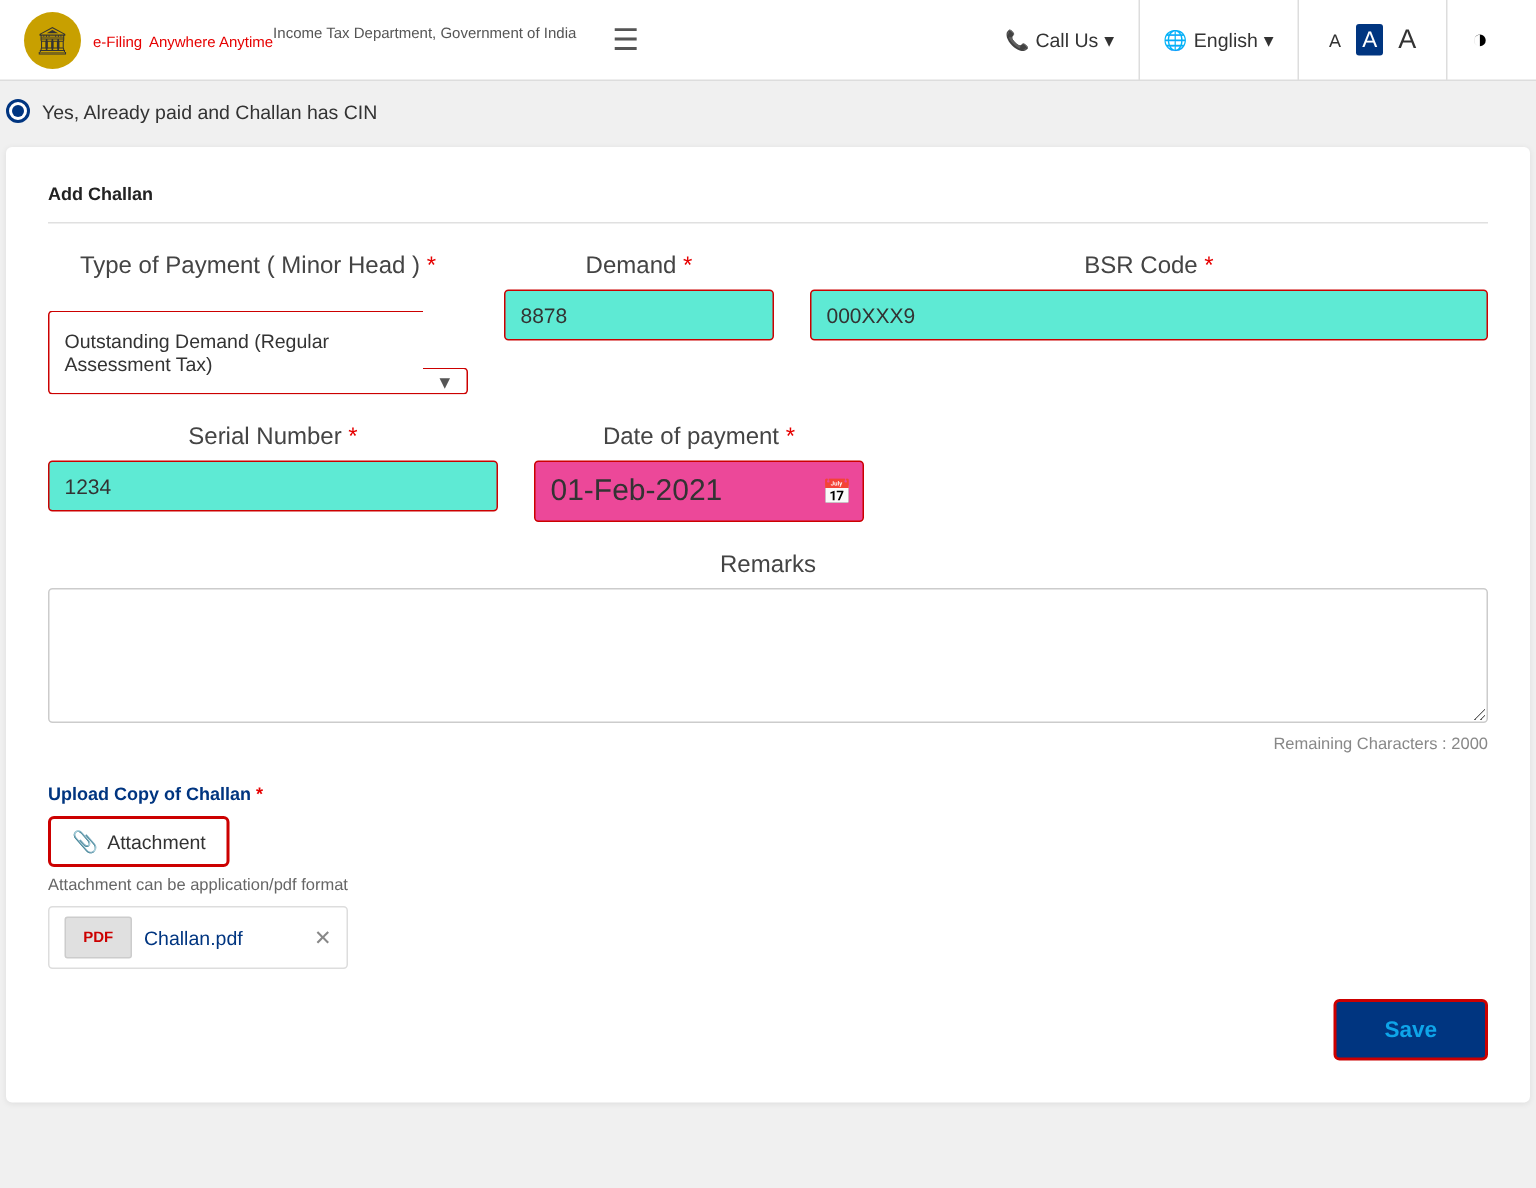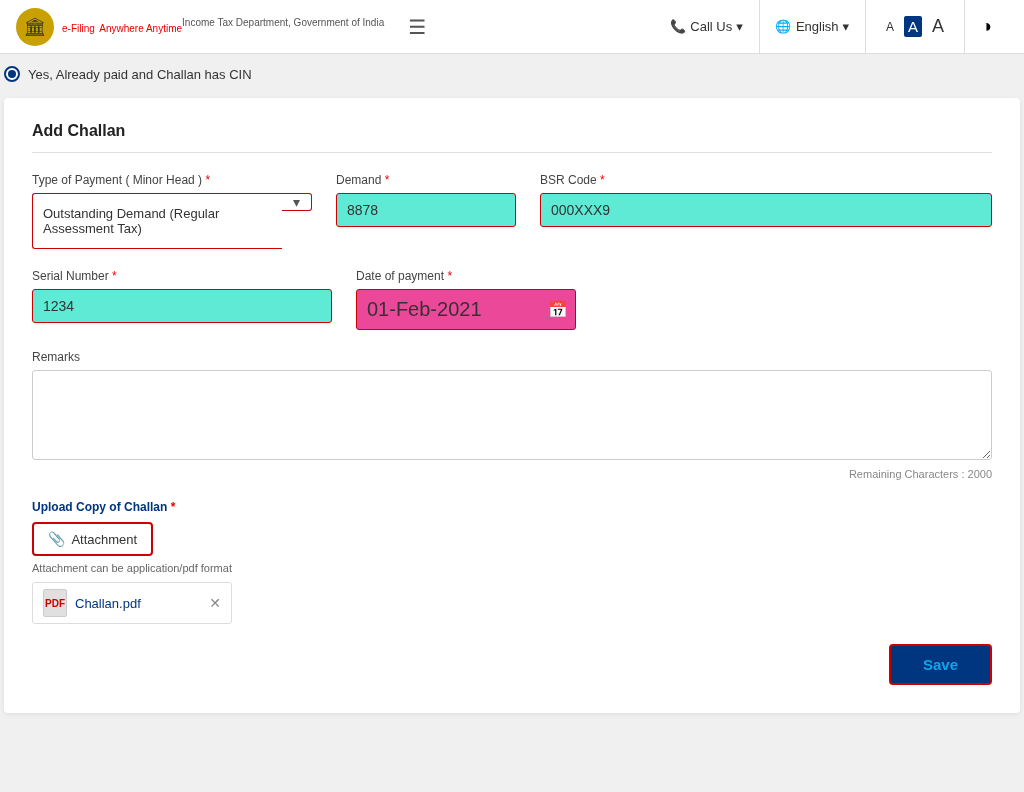--- a/index.html
+++ b/index.html
@@ -142,21 +142,21 @@
     }
 
     
     .card {
       background: #fff;
       border-radius: 4px;
       padding: 24px 28px 28px 28px;
       box-shadow: 0 1px 4px rgba(0,0,0,0.08);
     }
     .card-title {
-      font-size: 16px;
+      font-size: 12px;
       font-weight: bold;
       color: #222;
       margin-bottom: 20px;
       padding-bottom: 12px;
       border-bottom: 1px solid #e0e0e0;
     }
 
     
     .form-row {
       display: flex;
@@ -182,40 +182,42 @@
       flex: 0 0 300px;
     }
     .form-group.date-payment {
       flex: 0 0 220px;
     }
     .form-group.remarks {
       flex: 1;
     }
 
     .form-label {
-      font-size: 12px;
+      font-size: 16px;
       color: #444;
+      text-align: center;
     }
     .required-star {
       color: #e60000;
     }
     .form-input {
       border: 1.5px solid #c00;
       border-radius: 3px;
       padding: 8px 10px;
       font-size: 14px;
       color: #333;
       outline: none;
       background: #5eead4;
       width: 100%;
     }
     .form-select-wrapper {
       position: relative;
       display: flex;
-      align-items: flex-start;
+      align-items: flex-end;
+      margin-top: 14px;
     }
     .form-select-input {
       flex: 1;
       border: 1.5px solid #c00;
       border-right: none;
       border-radius: 3px 0 0 3px;
       padding: 8px 10px;
       font-size: 13px;
       color: #333;
       background: #fff;
@@ -320,21 +322,21 @@
       align-items: center;
       gap: 8px;
       border: 1px solid #ddd;
       border-radius: 3px;
       padding: 6px 10px;
       background: #fff;
       font-size: 13px;
       min-width: 200px;
     }
     .file-pdf-icon {
-      width: 24px;
+      width: 45px;
       height: 28px;
       background: #e0e0e0;
       border-radius: 2px;
       display: flex;
       align-items: center;
       justify-content: center;
       font-size: 10px;
       font-weight: bold;
       color: #c00;
       border: 1px solid #ccc;

